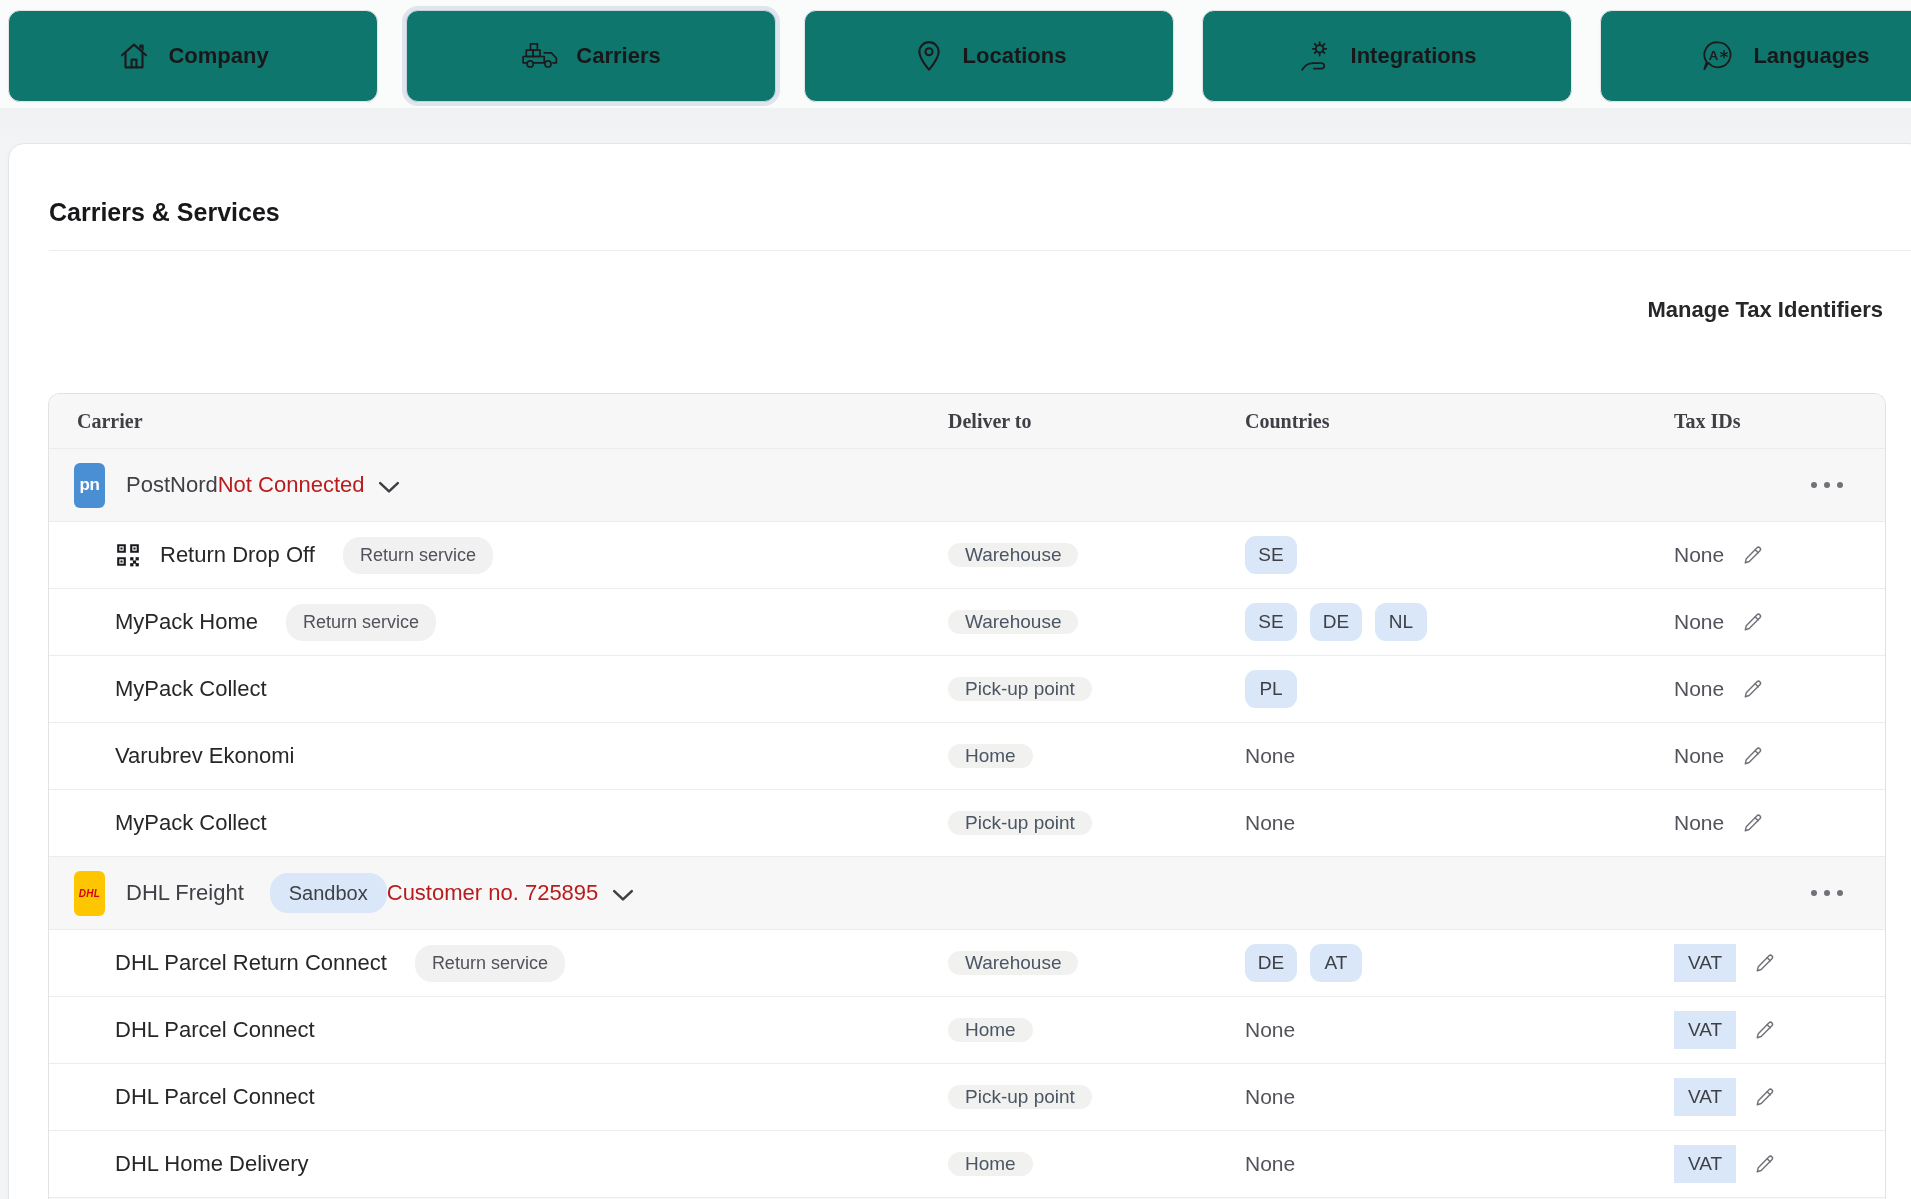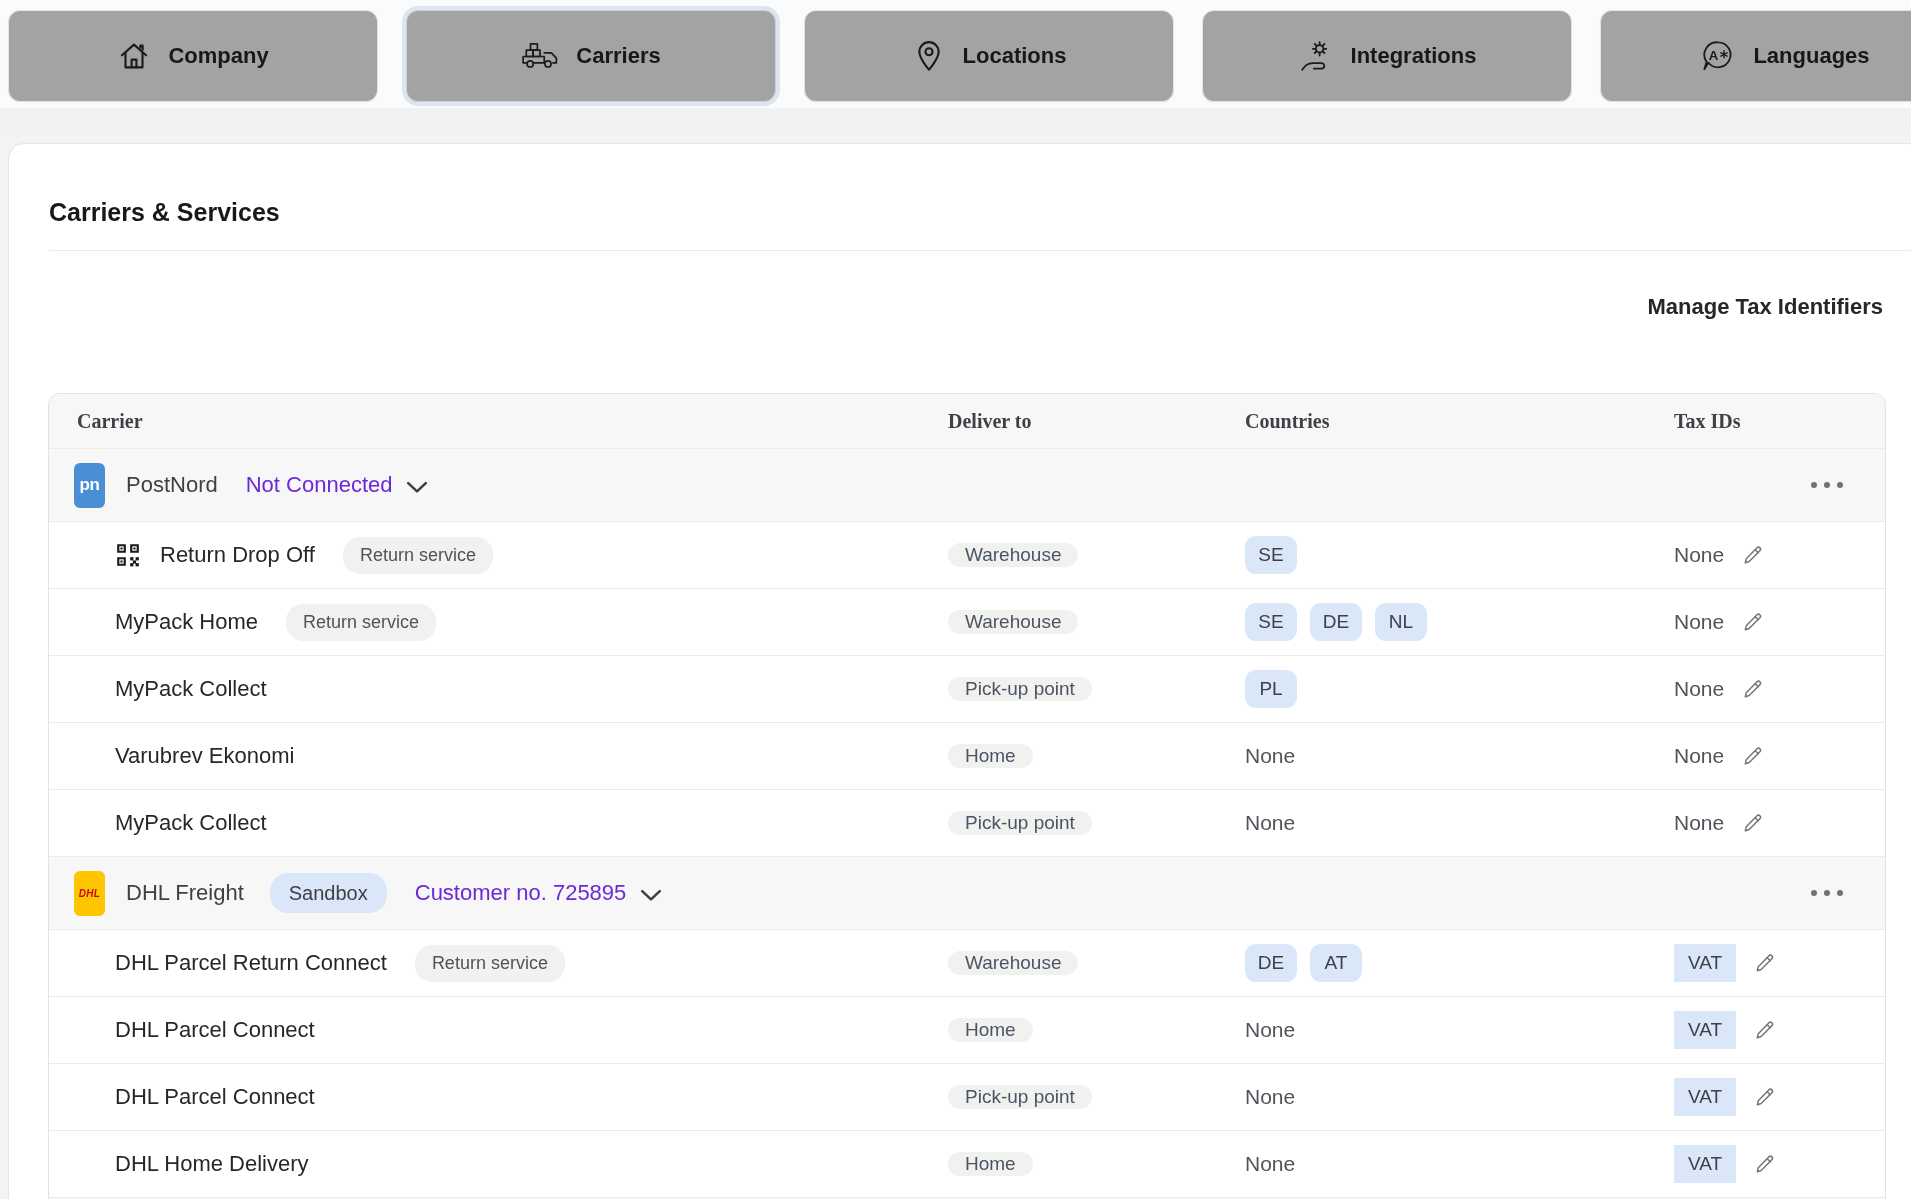--- a/index.html
+++ b/index.html
@@ -6,39 +6,39 @@
   body{
     font-family:"Liberation Sans","DejaVu Sans",sans-serif;
     background:linear-gradient(#fafbfb 0,#fafbfb 108px,#eff1f2 108px,#f3f4f5 150px);
     color:#18181b;
   }
   .page{position:relative;width:1911px;height:1199px;}
 
   
   .tabs{position:absolute;top:10px;left:8px;display:flex;gap:28px;}
   .tab{
-    width:370px;height:92px;background:#a3a3a3;border:1px solid #e4e4e7;border-radius:12px;
+    width:370px;height:92px;background:#0f766e;border:1px solid #e4e4e7;border-radius:12px;
     display:flex;align-items:center;justify-content:center;gap:17px;
     font-size:22px;font-weight:700;color:#18181b;cursor:pointer;
     box-shadow:0 1px 2px rgba(0,0,0,.03);box-sizing:border-box;flex:none;
   }
   .tab.selected{border:1px solid #c7d3de;box-shadow:0 0 0 4px #dee5ec;}
   .ticon{display:flex;align-items:center;justify-content:center;}
   .ticon svg{display:block;}
 
   
   .card{
     position:absolute;top:143px;left:8px;width:1915px;height:1120px;
     background:#fff;border:1px solid #e5e5e8;border-radius:16px;
     box-shadow:0 1px 3px rgba(0,0,0,.04);
   }
   .card-title{position:absolute;top:54px;left:40px;margin:0;font-size:25px;font-weight:700;color:#18181b;}
   .title-divider{position:absolute;top:106px;left:40px;right:10px;height:1px;background:#ececee;}
 
-  .actions{position:absolute;top:137px;right:41px;height:52px;display:flex;align-items:center;gap:42px;}
+  .actions{position:absolute;top:153px;right:41px;height:52px;display:flex;align-items:flex-start;gap:42px;}
   .manage-link{font-size:22px;font-weight:700;color:#27272a;cursor:pointer;white-space:nowrap;}
   .add-btn{
     height:52px;padding:0 25px;border:1px solid #101214;border-radius:15px;cursor:pointer;
     background:linear-gradient(#32363a,#202327);color:#fff;
     display:inline-flex;align-items:center;gap:13px;font-size:21px;font-weight:600;
     font-family:inherit;box-shadow:inset 0 1px 0 rgba(255,255,255,.12);
   }
 
   
   .table{
@@ -50,21 +50,21 @@
   .thead{height:54px;background:#f7f7f8;}
   .thead .cell{font-size:20px;font-weight:600;color:#3f3f46;font-family:Liberation Serif, serif;}
   .thead .cell:first-child{padding-left:28px;}
 
   .grow{display:flex;align-items:center;position:relative;height:72px;background:#f7f7f8;border-bottom:1px solid #ececee;}
   .ccell{display:flex;align-items:center;padding-left:25px;}
   .logo{width:31px;height:45px;border-radius:6px;display:flex;align-items:center;justify-content:center;flex:none;box-sizing:border-box;}
   .logo.pn{background:#4a8fd4;color:#fff;font-weight:700;font-size:17px;letter-spacing:-.5px;}
   .logo.dhl{background:#fdc600;color:#d40511;font-weight:700;font-style:italic;font-size:10px;letter-spacing:.3px;}
   .gname{margin-left:21px;font-size:22px;color:#3f3f46;}
-  .gstatus{margin-left:28px;display:inline-flex;align-items:center;gap:14px;font-size:22px;color:#6d28d9;cursor:pointer;}
+  .gstatus{display:inline-flex;align-items:center;gap:14px;font-size:22px;color:#b91c1c;cursor:pointer;}
   .chev svg{display:block;margin-top:3px;}
   .dots{position:absolute;right:34px;top:50%;transform:translateY(-50%);display:flex;gap:7px;cursor:pointer;padding:8px;}
   .dots i{width:6px;height:6px;border-radius:50%;background:#71717a;}
 
   .srow{height:66px;background:#fff;}
   .scell{display:flex;align-items:center;padding-left:66px;}
   .sname{font-size:22px;color:#27272a;}
   .qricon{display:flex;margin-right:19px;}
 
   .pill{display:inline-flex;align-items:center;justify-content:center;white-space:nowrap;box-sizing:border-box;}

